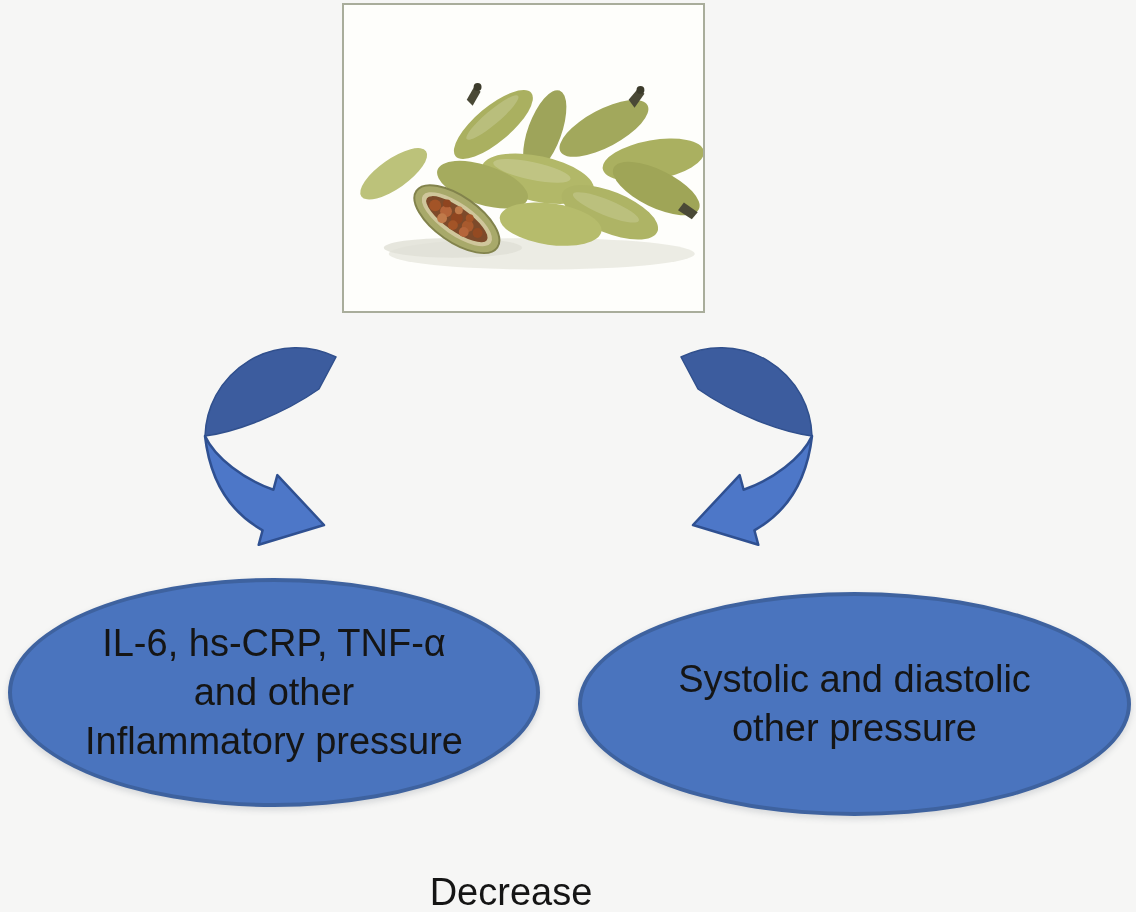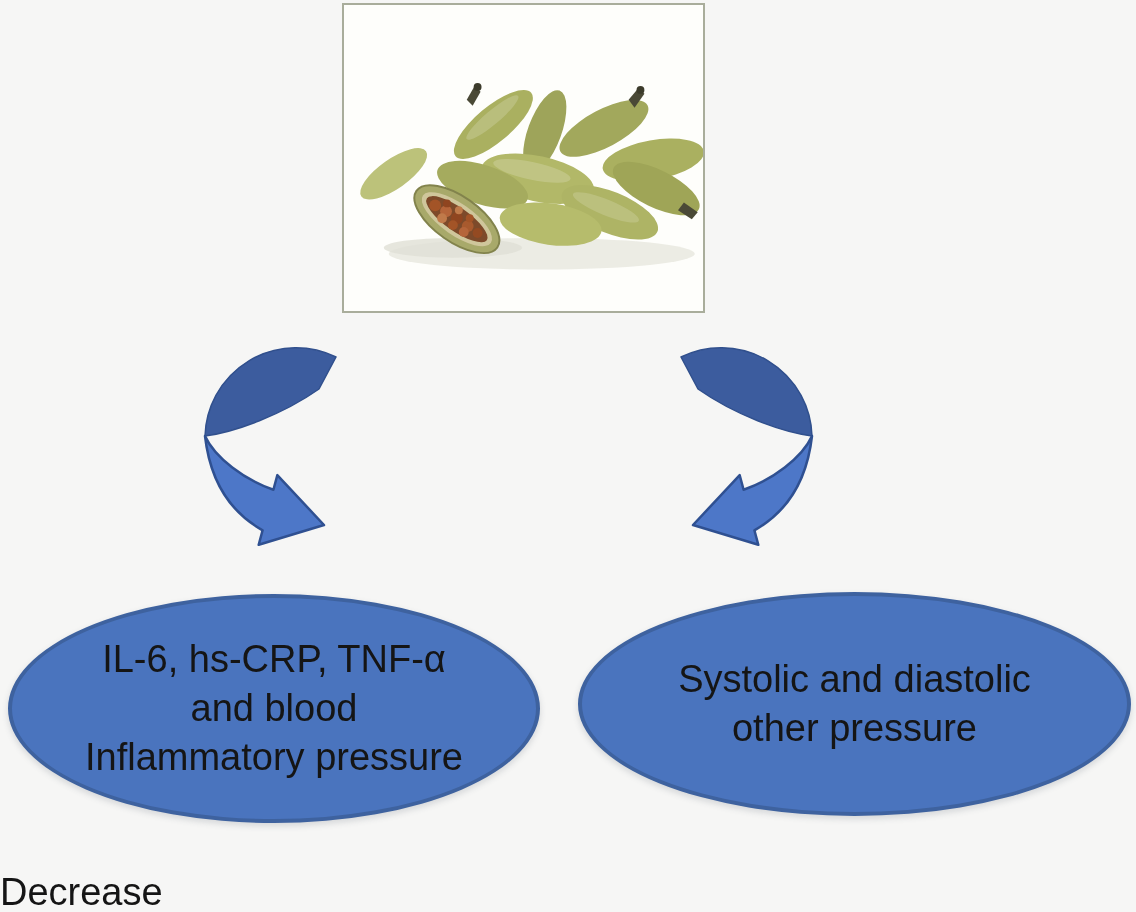--- a/index.html
+++ b/index.html
@@ -50,30 +50,31 @@
     display: flex;
     flex-direction: column;
     align-items: center;
     justify-content: center;
     text-align: center;
     font-size: 38px;
     line-height: 49px;
     color: #151515;
     box-shadow: 0 3px 6px rgba(60,70,90,0.18);
   }
-  .node-left  { left: 8px;   top: 594px; width: 532px; height: 229px; align-items: center; }
+  .node-left  { left: 8px;   top: 578px; width: 532px; height: 229px; align-items: center; }
   .node-right { left: 578px; top: 592px; width: 553px; height: 224px; }
   .node .line { display: block; white-space: nowrap; }
 
   
   .caption {
     position: absolute;
     left: 0;
     top: 871px;
     width: 1022px;
+    text-align: center;
     font-size: 38px;
     line-height: 42px;
     color: #151515;
   }
 </style>
 </head>
 <body>
 
 <div id="canvas">
 
@@ -151,21 +152,21 @@
                L 58.7 214.8
                L 124 195
                L 77.3 145.2
                L 73.4 159.7
                C 45 150, 15 128, 5 106 Z" fill="#4d77c8" stroke="#2f5091" stroke-width="2.5" stroke-linejoin="round"></path>
     </svg>
   </div>
 
   <div class="node node-left">
     <span class="line">IL-6, hs-CRP, TNF-α</span>
-    <span class="line">and blood</span>
+    <span class="line">and other</span>
     <span class="line">Inflammatory pressure</span>
   </div>
 
   <div class="node node-right">
     <span class="line">Systolic and diastolic</span>
     <span class="line">other pressure</span>
   </div>
 
   <div class="caption">Decrease</div>
 

